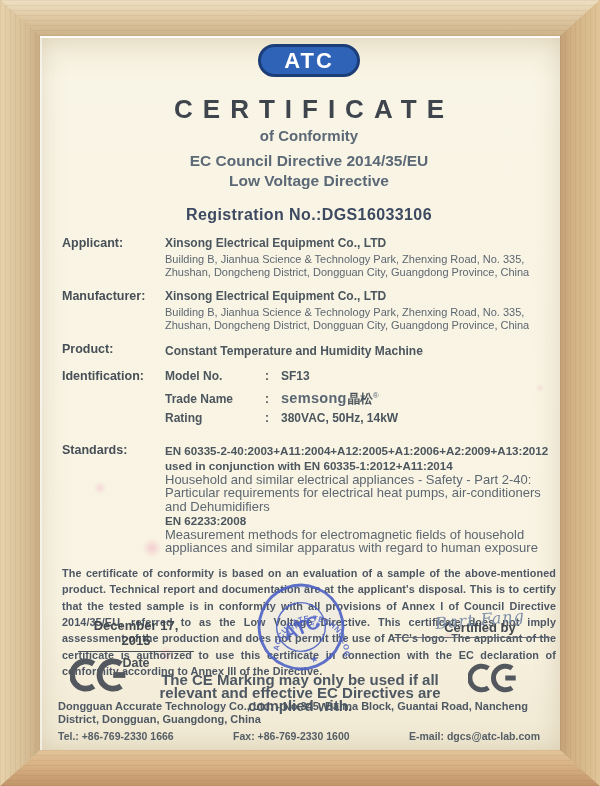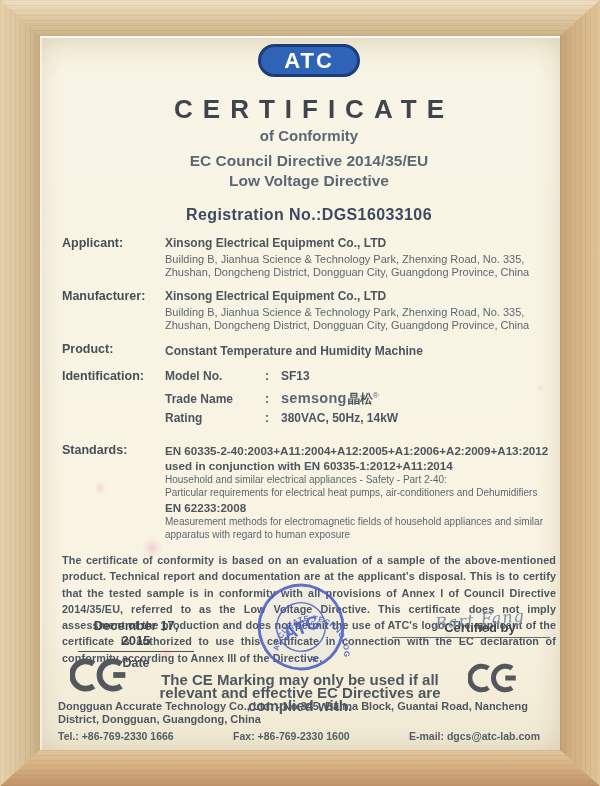--- a/index.html
+++ b/index.html
@@ -56,21 +56,21 @@
   .addr{font-size:11px;color:#5d6771;line-height:12.5px;}
   .prod{font-size:12px;font-weight:bold;color:#4c565e;margin-top:2px;}
   .id-row{display:flex;align-items:baseline;height:21px;}
   .id-name{flex:0 0 100px;font-size:12px;font-weight:bold;color:#4c565e;}
   .id-sep{flex:0 0 16px;font-size:12px;font-weight:bold;color:#4c565e;}
   .id-val{font-size:12px;font-weight:bold;color:#4c565e;}
   .brand{display:flex;align-items:baseline;}
   .brand-latin{font-size:14.5px;font-weight:bold;color:#5a6673;letter-spacing:.3px;text-transform:lowercase;}
   .brand-cjk{font-size:12.5px;font-weight:bold;color:#49525a;margin-left:1px;}
   .brand-reg{font-size:8px;color:#5a6673;vertical-align:super;position:relative;top:-5px;}
-  .std-line{display:block;font-size:10px;color:#5d6771;line-height:13.2px;}
+  .std-line{display:block;font-size:13px;color:#5d6771;line-height:13.2px;}
   .std-bold{font-size:11.6px;font-weight:bold;color:#4c565e;line-height:15px;}
   
   .decl{margin-top:10px;font-size:10.8px;font-weight:bold;color:#4d5763;line-height:16.3px;
     text-align:justify;letter-spacing:.1px;}
   
   .abs{position:absolute;}
   .b-date-val{font-size:13px;font-weight:bold;color:#41474e;text-align:center;
     border-bottom:1.5px solid #4a5056;padding-bottom:3px;}
   .b-date-lab{margin-top:4px;text-align:center;font-size:12.5px;font-weight:bold;color:#474f57;}
   .b-cert{font-size:13px;font-weight:bold;color:#41474e;text-align:center;}

